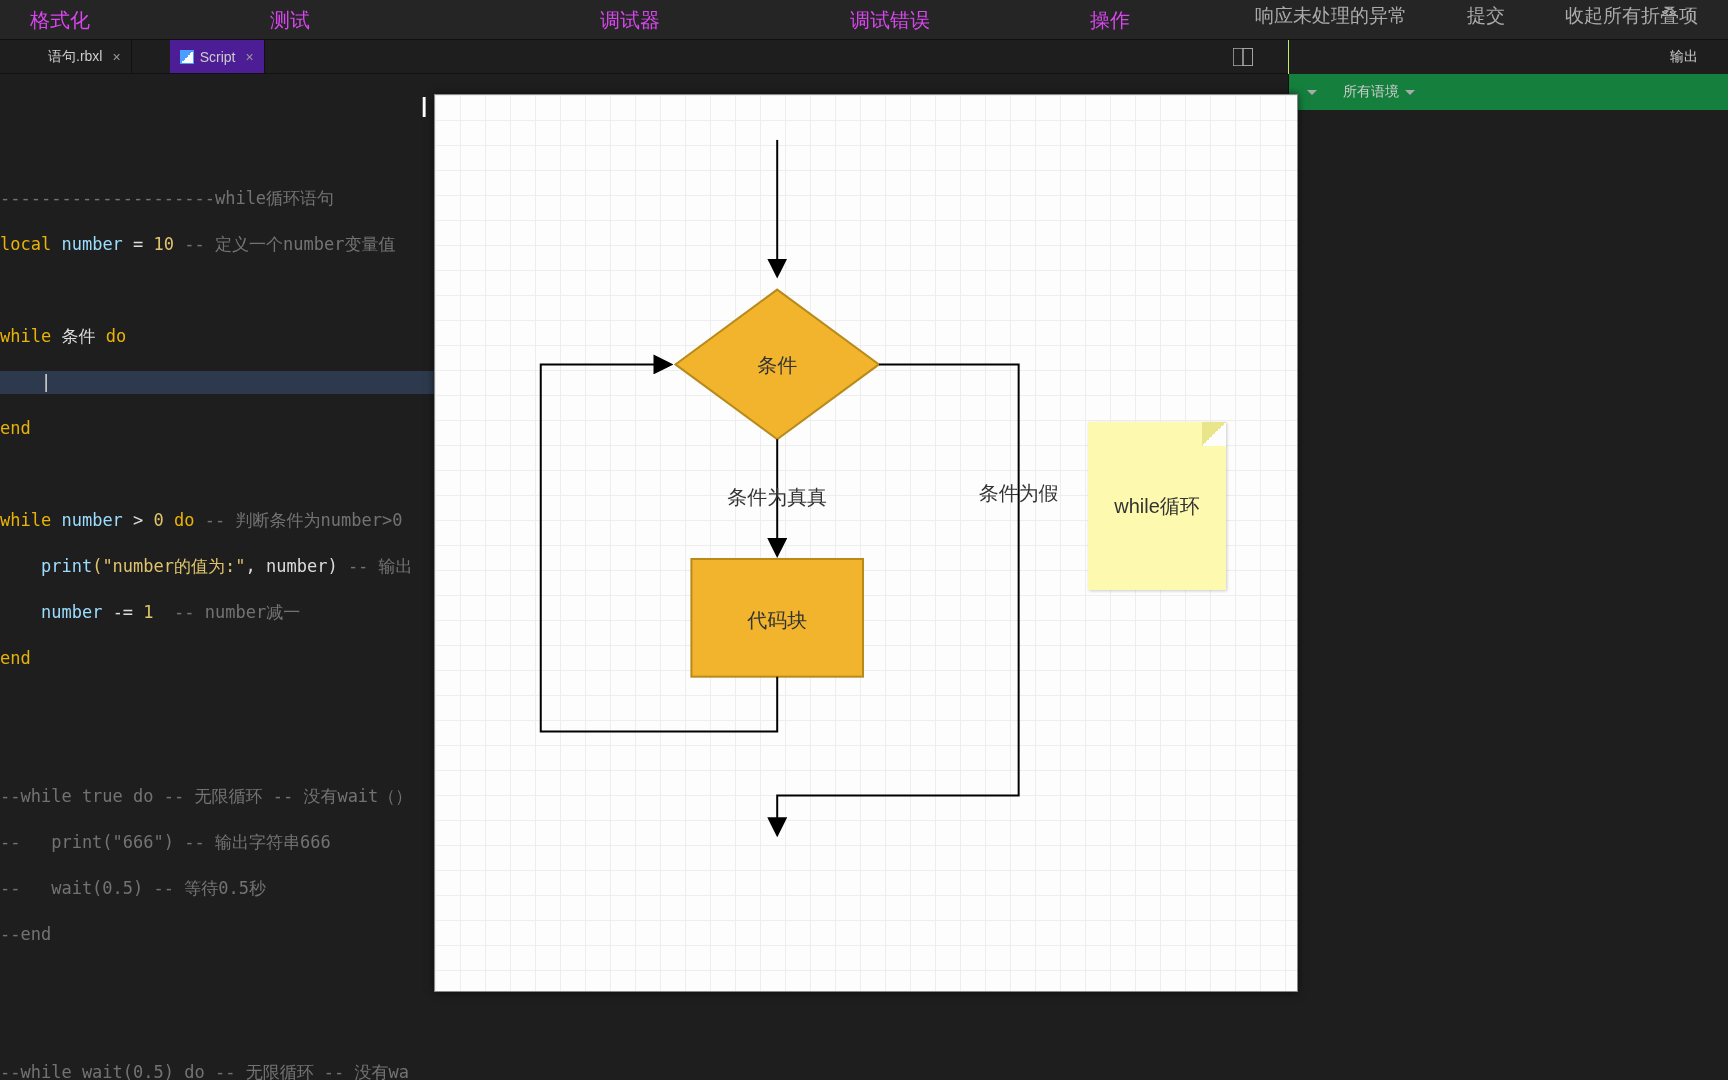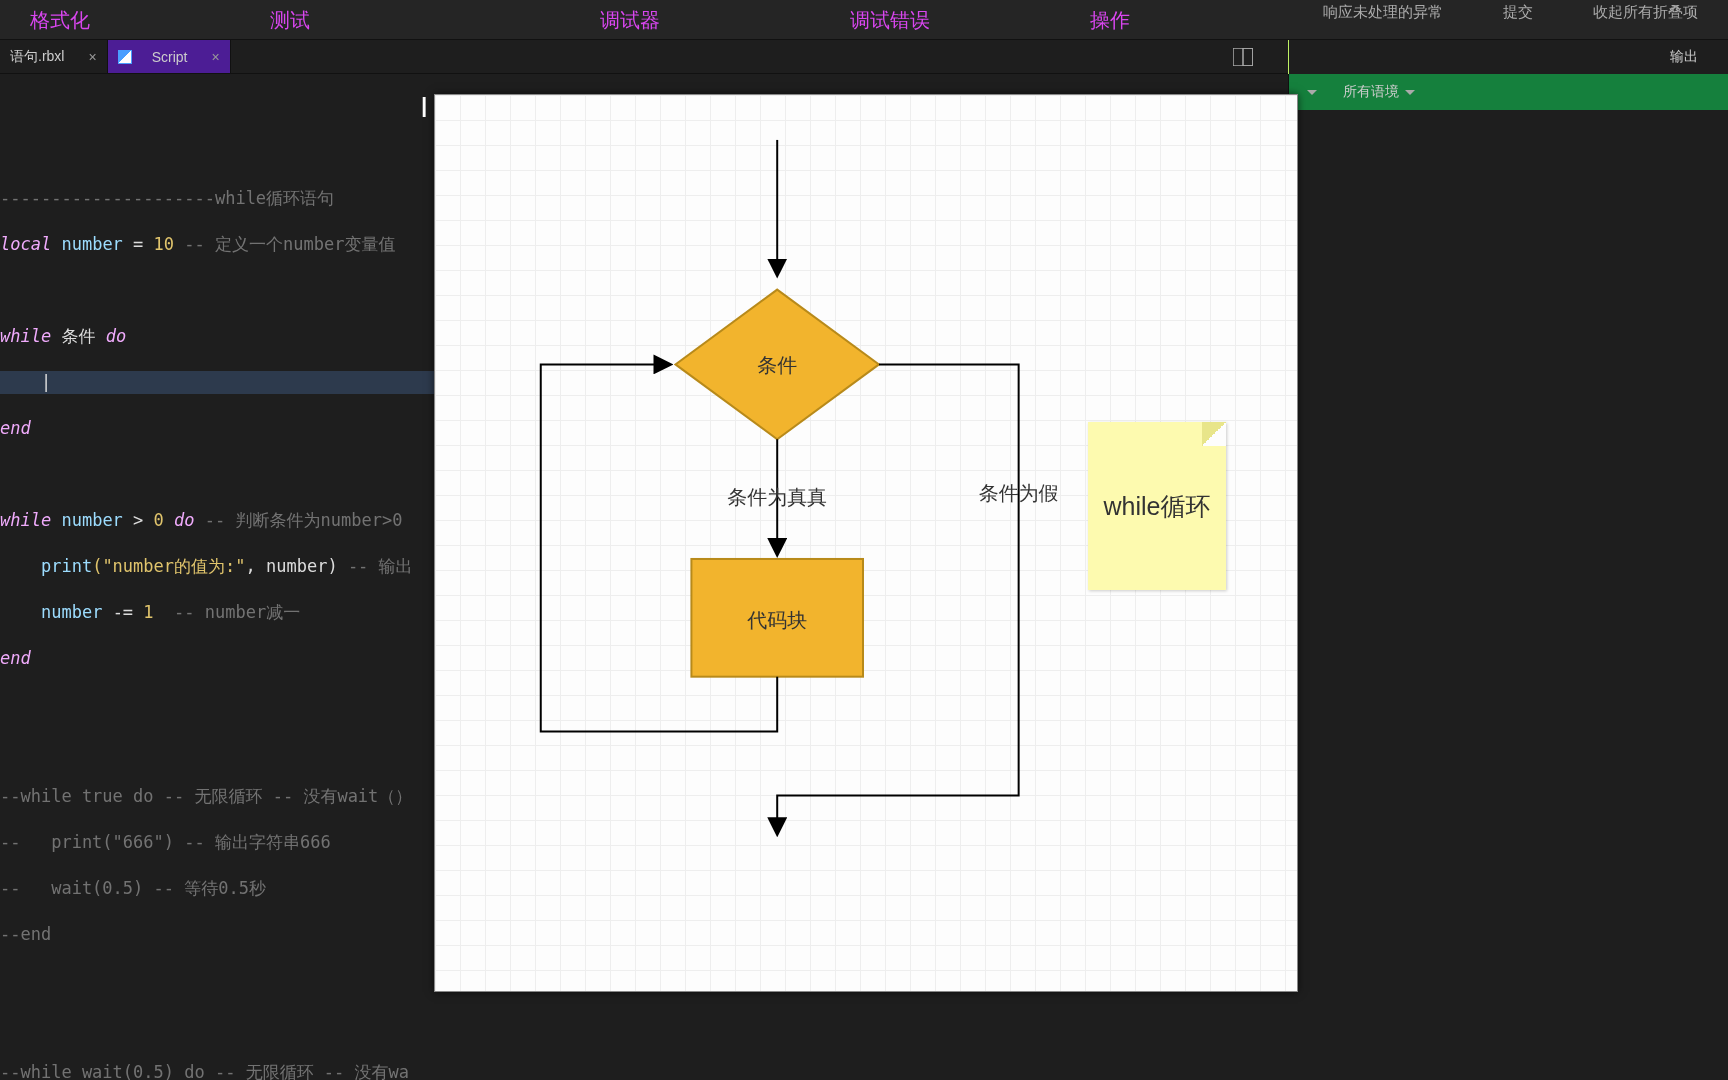--- a/index.html
+++ b/index.html
@@ -24,42 +24,43 @@
     font-size: 20px;
     color: #d946ef;
   }
   .top-bar-right {
     position: absolute;
     right: 20px;
     top: 0;
     display: flex;
     gap: 40px;
     align-items: flex-start;
-    font-size: 15px;
+    font-size: 19px;
     color: #aaa;
   }
   .top-bar-right > div {
     padding: 3px 10px;
   }
   .tabs-row {
     height: 34px;
     background: #1e1e1e;
     display: flex;
     align-items: center;
     border-bottom: 1px solid #111;
   }
   .tab {
     display: flex;
     align-items: center;
     height: 100%;
     padding: 0 10px;
     font-size: 14px;
     color: #ccc;
     border-right: 1px solid #111;
-    gap: 20px;
+    gap: 6px;
+    margin-left: 38px;
   }
   .tab.active {
     background: #4c1d95;
   }
   .tab .icon {
     width: 14px;
     height: 14px;
     display: inline-block;
   }
   .script-icon {
@@ -138,21 +139,21 @@
     white-space: pre;
     color: #dcdcdc;
   }
   .code-line {
     padding-left: 0;
     height: 23px;
   }
   .code-line.highlighted {
     background: #2d3a4d;
   }
-  .kw { color: #f0abfc; font-style: italic; }
+  .kw { color: #eab308; }
   .str { color: #e0c46c; }
   .num { color: #e0c46c; }
   .id { color: #9cdcfe; }
   .cm { color: #6a9955; opacity: 0.8; color: #888; }
   .op { color: #dcdcdc; }
   .fn { color: #9cdcfe; }
 
   .cursor-text {
     position: absolute;
     left: 420px;
@@ -207,21 +208,21 @@
   .note {
     position: absolute;
     left: 653px;
     top: 327px;
     width: 138px;
     height: 168px;
     background: #fdfaaf;
     display: flex;
     align-items: center;
     justify-content: center;
-    font-size: 25px;
+    font-size: 20px;
     color: #333;
     box-shadow: 1px 1px 3px rgba(0,0,0,0.2);
   }
   .note::before {
     content: "";
     position: absolute;
     top: 0;
     right: 0;
     width: 24px;
     height: 24px;

